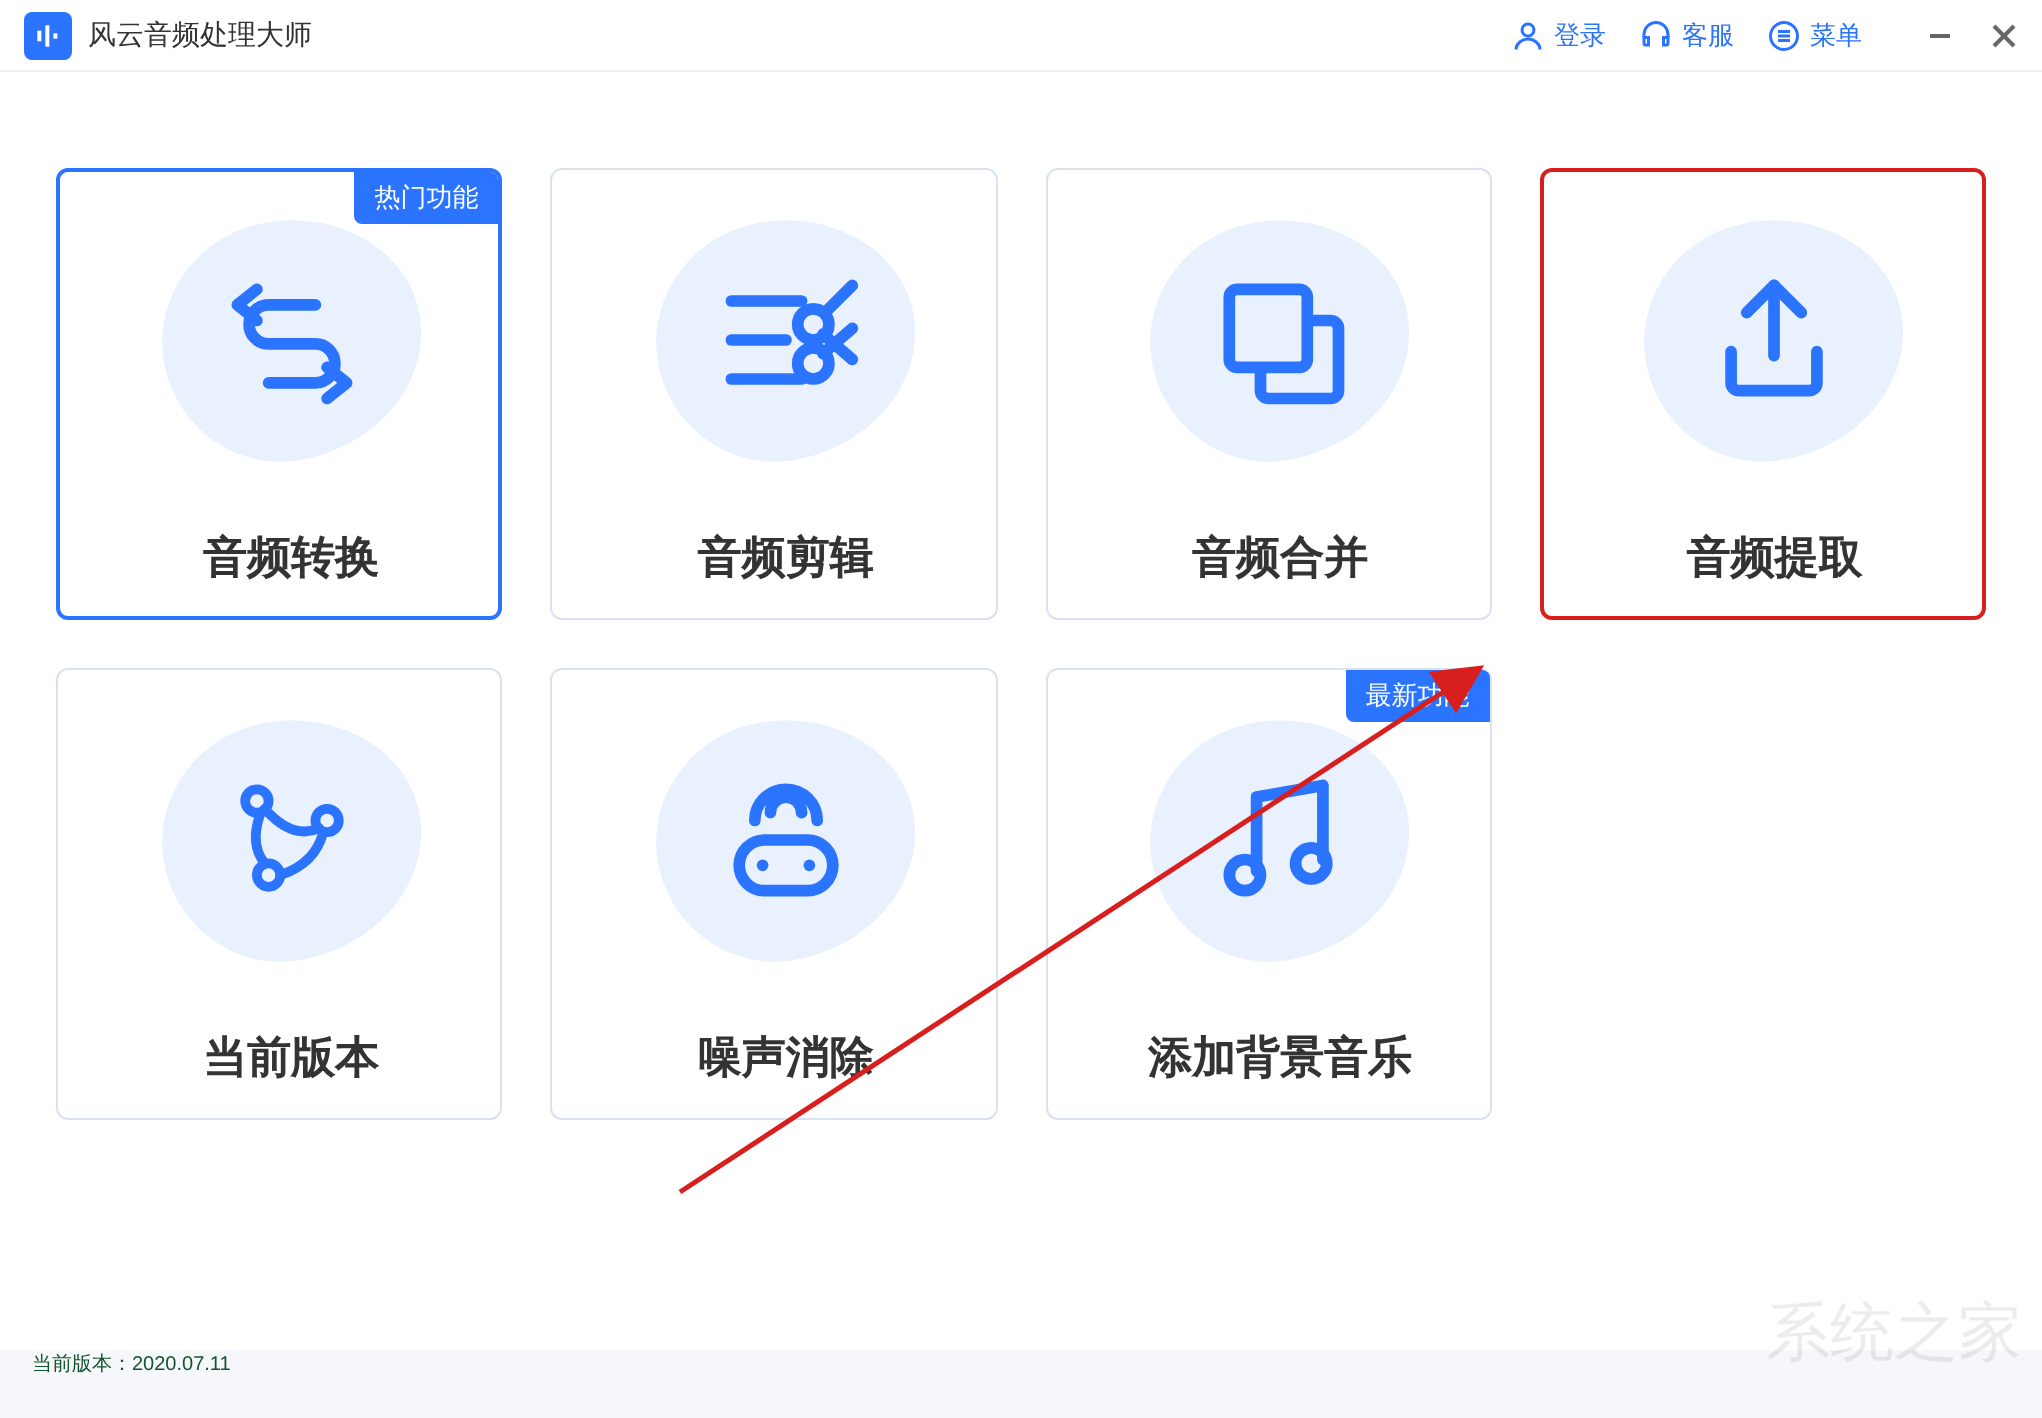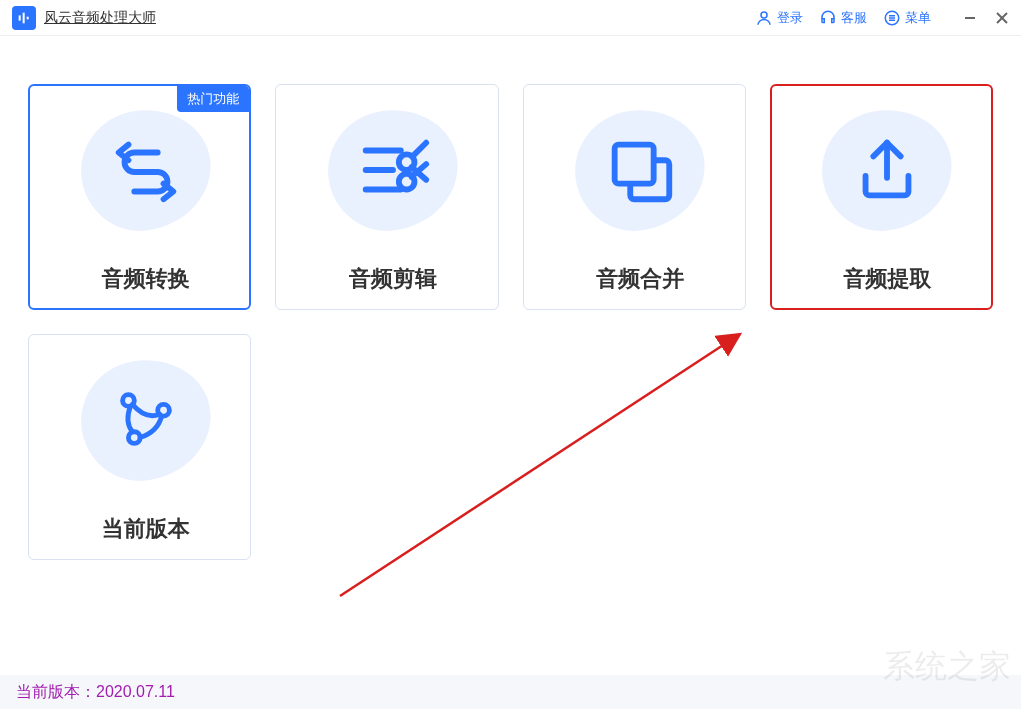--- a/index.html
+++ b/index.html
@@ -1,21 +1,21 @@
 <!DOCTYPE html>
 <html><head>
   <meta charset="utf-8">
   <style>
     * { margin: 0; padding: 0; box-sizing: border-box; }
     body { font-family: "Microsoft YaHei", sans-serif; background: #fff; width: 1021px; height: 709px; overflow: hidden; position: relative; }
     
     .titlebar { height: 36px; display: flex; align-items: center; padding: 0 12px; border-bottom: 1px solid #eee; }
     .app-logo { width: 24px; height: 24px; background: #2b74ff; border-radius: 4px; display: flex; align-items: center; justify-content: center; margin-right: 8px; }
     .app-logo svg { width: 16px; height: 16px; }
-    .app-title { font-size: 14px; color: #333; flex: 1; text-decoration: underline; }
+    .app-title { font-size: 14px; color: #333; flex: 1; }
     .header-actions { display: flex; align-items: center; gap: 16px; }
     .header-action { display: flex; align-items: center; gap: 4px; color: #2b74ff; font-size: 13px; cursor: pointer; }
     .header-action svg { width: 18px; height: 18px; }
     .window-controls { display: flex; gap: 18px; margin-left: 16px; }
     .window-btn { width: 14px; height: 14px; cursor: pointer; display: flex; align-items: center; justify-content: center; color: #666; }
     
     .main-area { padding: 48px 28px 20px 28px; position: relative; }
     .grid { display: grid; grid-template-columns: repeat(4, 1fr); gap: 24px; }
     
     .card { border: 1px solid #d8e2f0; border-radius: 6px; height: 226px; display: flex; flex-direction: column; align-items: center; justify-content: center; position: relative; cursor: pointer; background: #fff; padding-left: 12px; }
@@ -27,21 +27,21 @@
     .badge.new { background: #2b74ff; }
     
     .card-icon-wrap { width: 140px; height: 140px; display: flex; align-items: center; justify-content: center; margin-bottom: 24px; position: relative; }
     .blob { position: absolute; width: 130px; height: 120px; background: #eaf1fe; border-radius: 48% 52% 55% 45% / 50% 48% 52% 50%; transform: rotate(-8deg); }
     .card-icon { position: relative; z-index: 1; width: 78px; height: 78px; display: flex; align-items: center; justify-content: center; }
     .card-icon svg { width: 100%; height: 100%; }
     .card-label { font-size: 22px; color: #333; font-weight: 700; }
     
     .arrow-svg { position: absolute; pointer-events: none; z-index: 10; }
     
-    .footer { position: absolute; bottom: 0; left: 0; right: 0; height: 34px; background: #f5f7fa; display: flex; align-items: center; padding: 0 16px; font-size: 16px; color: #a21caf; }
+    .footer { position: absolute; bottom: 0; left: 0; right: 0; height: 34px; background: #f5f7fa; display: flex; align-items: flex-start; padding: 0 16px; font-size: 10px; color: #14532d; }
     .footer-left { flex: 1; }
     .footer-right { display: flex; align-items: center; gap: 6px; }
     .footer-logo { width: 18px; height: 18px; background: #2b74ff; border-radius: 3px; display: flex; align-items: center; justify-content: center; }
     .footer-logo svg { width: 12px; height: 12px; }
     .watermark { position: absolute; right: 10px; bottom: 20px; opacity: 0.07; font-size: 32px; color: #000; pointer-events: none; margin-top: 24px; }
   </style>
 </head>
 <body>
 
 <div class="titlebar">
@@ -170,21 +170,50 @@
               <path d="M26 24 Q40 40 54 34"></path>
               <path d="M24 26 Q18 42 26 52"></path>
               <path d="M56 36 Q52 52 34 58"></path>
             </svg>
         </div>
       </div>
       <div class="card-label">当前版本</div>
     </div>
 
 
-
+    <div class="card">
+      <div class="card-icon-wrap">
+          <div class="blob"></div>
+        <div class="card-icon">
+          <svg viewBox="0 0 80 80" fill="none" stroke="#2b74ff" stroke-width="6" stroke-linecap="round" stroke-linejoin="round">
+              <rect x="16" y="40" width="48" height="26" rx="13"></rect>
+              <circle cx="28" cy="53" r="3" fill="#2b74ff" stroke="none"></circle>
+              <circle cx="52" cy="53" r="3" fill="#2b74ff" stroke="none"></circle>
+              <path d="M24 30a16 16 0 0132 0"></path>
+              <path d="M32 26a8 8 0 0116 0"></path>
+            </svg>
+        </div>
+      </div>
+      <div class="card-label">噪声消除</div>
+    </div>
+
+    <div class="card">
+      <div class="badge new">最新功能</div>
+      <div class="card-icon-wrap">
+          <div class="blob"></div>
+        <div class="card-icon">
+          <svg viewBox="0 0 80 80" fill="none" stroke="#2b74ff" stroke-width="6" stroke-linecap="round" stroke-linejoin="round">
+              <path d="M28 56V18l34-6v38"></path>
+              <circle cx="22" cy="58" r="8"></circle>
+              <circle cx="56" cy="52" r="8"></circle>
+            </svg>
+        </div>
+      </div>
+      <div class="card-label">添加背景音乐</div>
+    </div>
 
   </div>
 
   <svg class="arrow-svg" style="left:330px; top:280px; width:430px; height:290px;" viewBox="0 0 430 290">
     <defs>
         <marker id="ah" markerWidth="12" markerHeight="12" refX="9" refY="5" orient="auto">
           <path d="M0,0 L10,5 L0,10 z" fill="#d91e1e"></path>
         </marker>
       </defs>
     <line x1="10" y1="280" x2="410" y2="18" stroke="#d91e1e" stroke-width="2.5" marker-end="url(#ah)"></line>

